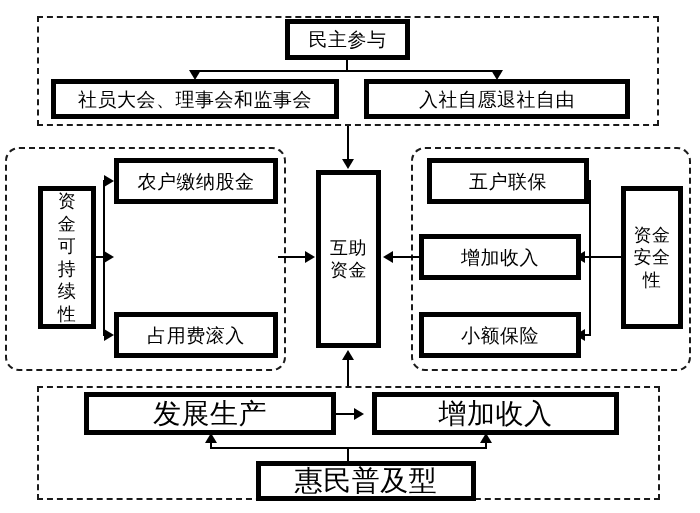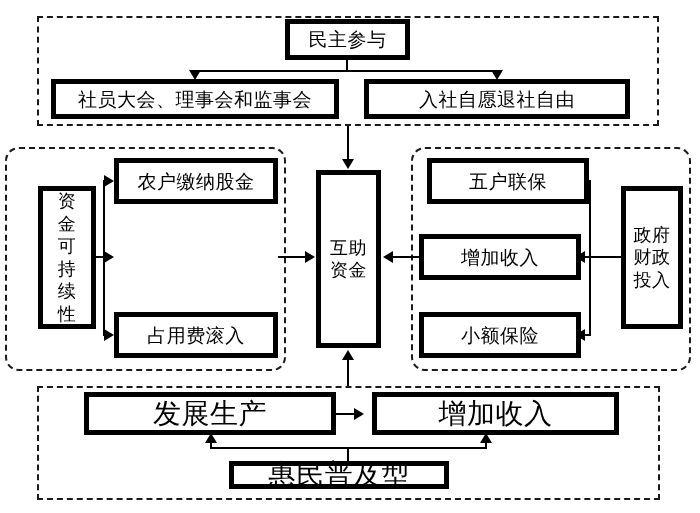--- a/index.html
+++ b/index.html
@@ -187,28 +187,28 @@
 
   <div class="node" style="left:419px; top:234px; width:162px; height:46px;">
     <span>增加收入</span>
   </div>
 
   <div class="node" style="left:419px; top:312px; width:162px; height:46px;">
     <span>小额保险</span>
   </div>
 
   <div class="node vertical" style="left:621px; top:186px; width:62px; height:143px; padding:0 6px;">
-    <span style="display:block; width:40px;">政府财政投入</span>
+    <span style="display:block; width:40px;">资金安全性</span>
   </div>
 
   <div class="node big" style="left:84px; top:392px; width:252px; height:43px;">
     <span>发展生产</span>
   </div>
 
   <div class="node big" style="left:372px; top:392px; width:247px; height:43px;">
     <span>增加收入</span>
   </div>
 
-  <div class="node big" style="left:229px; top:461px; width:220px; height:28px;font-family:Liberation Serif, serif;">
+  <div class="node big" style="left:256px; top:461px; width:220px; height:40px;font-family:Liberation Serif, serif;">
     <span>惠民普及型</span>
   </div>
 
 </div>
 
 </body></html>

